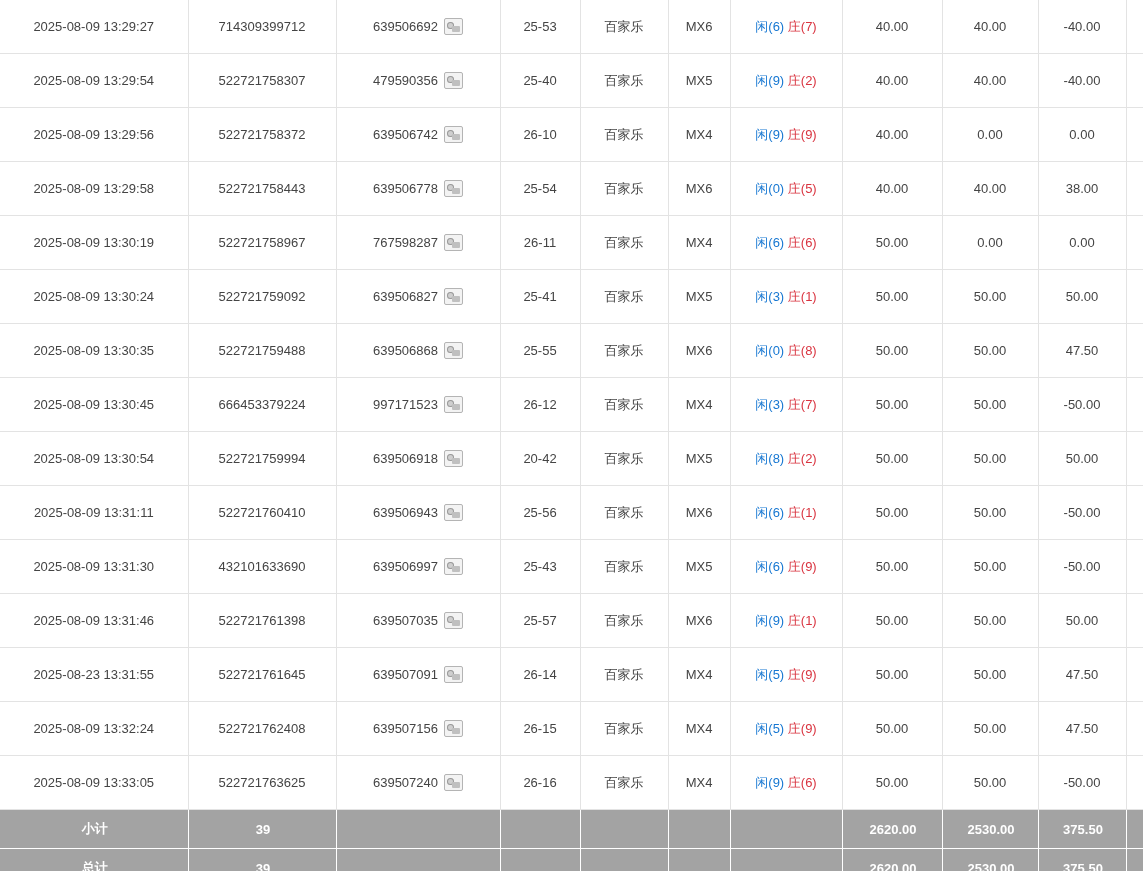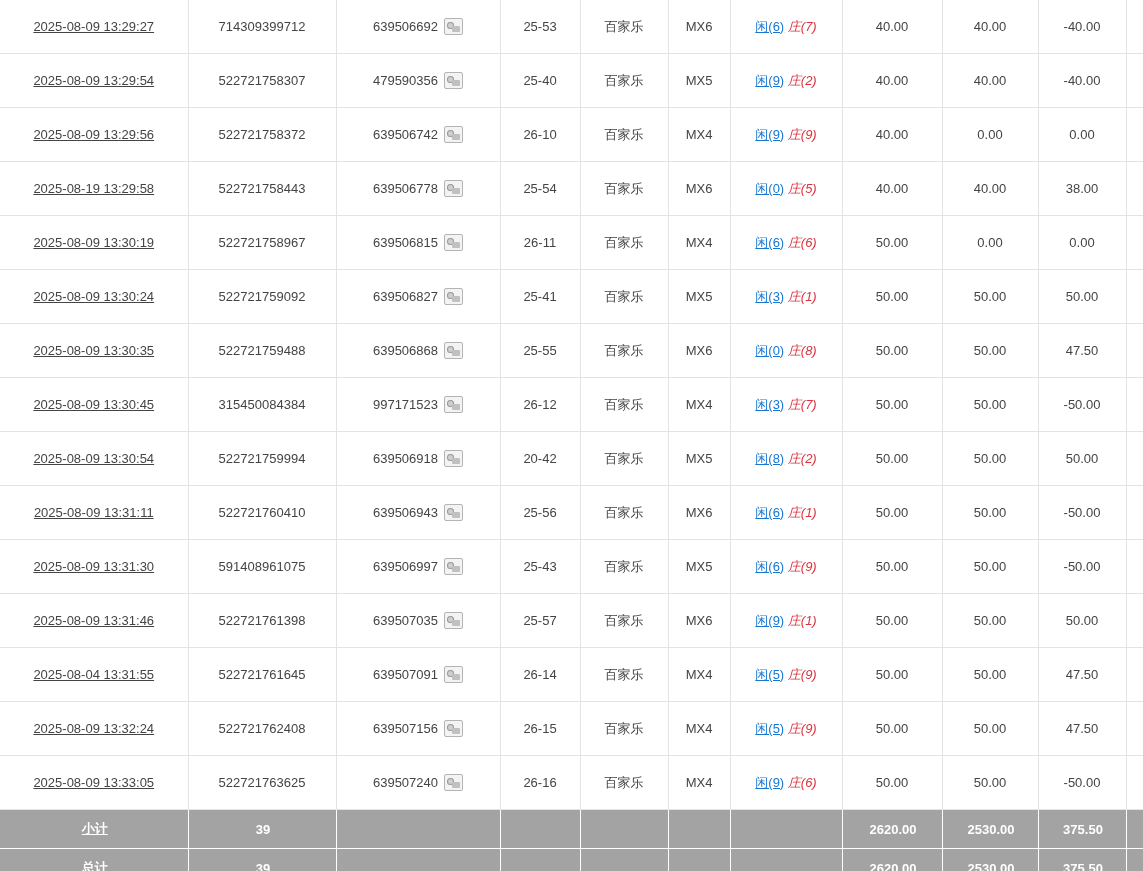--- a/index.html
+++ b/index.html
@@ -27,21 +27,20 @@
     padding: 0 6px;
     text-align: center;
     vertical-align: middle;
     white-space: nowrap;
     overflow: hidden;
     font-size: 13px;
     color: #444444;
   }
   .bet-table tr td:first-child {
     border-left: none;
-    text-decoration: underline;
   }
   .bet-table tr td:last-child {
     border-right: none;
   }
   
   .c-time   { width: 188px; }
   .c-betid  { width: 148px; }
   .c-round  { width: 164px; }
   .c-table  { width: 80px;  }
   .c-game   { width: 88px;  }
@@ -84,22 +83,22 @@
     content: "";
     position: absolute;
     right: 2px;
     bottom: 2px;
     width: 8px;
     height: 6px;
     background: #c0c0c0;
     border-radius: 1px;
   }
 
-  .bet-content .player { color: #1677d2; text-decoration: underline; }
-  .bet-content .banker { color: #d9333f; font-style: italic; }
+  .bet-content .player { color: #1677d2; }
+  .bet-content .banker { color: #d9333f; }
   .amount-val { color: #1d6fd0; }
   .pos { color: #444444; }
   .neg { color: #e23b3b; margin-left: 16px; }
 
   .sum-row td {
     background: #a3a3a3;
     color: #ffffff;
     font-weight: bold;
     border-bottom: 1px solid #ffffff;
     border-right: 1px solid #ffffff;
@@ -171,40 +170,40 @@
         <td>26-10</td>
         <td>百家乐</td>
         <td>MX4</td>
         <td class="bet-content"><span class="player">闲(9)</span> <span class="banker">庄(9)</span></td>
         <td class="amount-val">40.00</td>
         <td>0.00</td>
         <td class="pos">0.00</td>
         <td></td>
       </tr>
       <tr>
-        <td>2025-08-19 13:29:58</td>
+        <td>2025-08-09 13:29:58</td>
         <td>522721758443</td>
         <td><span class="round-cell">
             <span>639506778</span>
             <span class="video-icon"></span>
           </span></td>
         <td>25-54</td>
         <td>百家乐</td>
         <td>MX6</td>
         <td class="bet-content"><span class="player">闲(0)</span> <span class="banker">庄(5)</span></td>
         <td class="amount-val">40.00</td>
         <td>40.00</td>
         <td class="pos">38.00</td>
         <td></td>
       </tr>
       <tr>
         <td>2025-08-09 13:30:19</td>
         <td>522721758967</td>
         <td><span class="round-cell">
-            <span>639506815</span>
+            <span>767598287</span>
             <span class="video-icon"></span>
           </span></td>
         <td>26-11</td>
         <td>百家乐</td>
         <td>MX4</td>
         <td class="bet-content"><span class="player">闲(6)</span> <span class="banker">庄(6)</span></td>
         <td class="amount-val">50.00</td>
         <td>0.00</td>
         <td class="pos">0.00</td>
         <td></td>
@@ -236,21 +235,21 @@
         <td>百家乐</td>
         <td>MX6</td>
         <td class="bet-content"><span class="player">闲(0)</span> <span class="banker">庄(8)</span></td>
         <td class="amount-val">50.00</td>
         <td>50.00</td>
         <td class="pos">47.50</td>
         <td></td>
       </tr>
       <tr>
         <td>2025-08-09 13:30:45</td>
-        <td>315450084384</td>
+        <td>666453379224</td>
         <td><span class="round-cell">
             <span>997171523</span>
             <span class="video-icon"></span>
           </span></td>
         <td>26-12</td>
         <td>百家乐</td>
         <td>MX4</td>
         <td class="bet-content"><span class="player">闲(3)</span> <span class="banker">庄(7)</span></td>
         <td class="amount-val">50.00</td>
         <td>50.00</td>
@@ -284,21 +283,21 @@
         <td>百家乐</td>
         <td>MX6</td>
         <td class="bet-content"><span class="player">闲(6)</span> <span class="banker">庄(1)</span></td>
         <td class="amount-val">50.00</td>
         <td>50.00</td>
         <td class="neg">-50.00</td>
         <td></td>
       </tr>
       <tr>
         <td>2025-08-09 13:31:30</td>
-        <td>591408961075</td>
+        <td>432101633690</td>
         <td><span class="round-cell">
             <span>639506997</span>
             <span class="video-icon"></span>
           </span></td>
         <td>25-43</td>
         <td>百家乐</td>
         <td>MX5</td>
         <td class="bet-content"><span class="player">闲(6)</span> <span class="banker">庄(9)</span></td>
         <td class="amount-val">50.00</td>
         <td>50.00</td>
@@ -315,21 +314,21 @@
         <td>25-57</td>
         <td>百家乐</td>
         <td>MX6</td>
         <td class="bet-content"><span class="player">闲(9)</span> <span class="banker">庄(1)</span></td>
         <td class="amount-val">50.00</td>
         <td>50.00</td>
         <td class="pos">50.00</td>
         <td></td>
       </tr>
       <tr>
-        <td>2025-08-04 13:31:55</td>
+        <td>2025-08-23 13:31:55</td>
         <td>522721761645</td>
         <td><span class="round-cell">
             <span>639507091</span>
             <span class="video-icon"></span>
           </span></td>
         <td>26-14</td>
         <td>百家乐</td>
         <td>MX4</td>
         <td class="bet-content"><span class="player">闲(5)</span> <span class="banker">庄(9)</span></td>
         <td class="amount-val">50.00</td>

